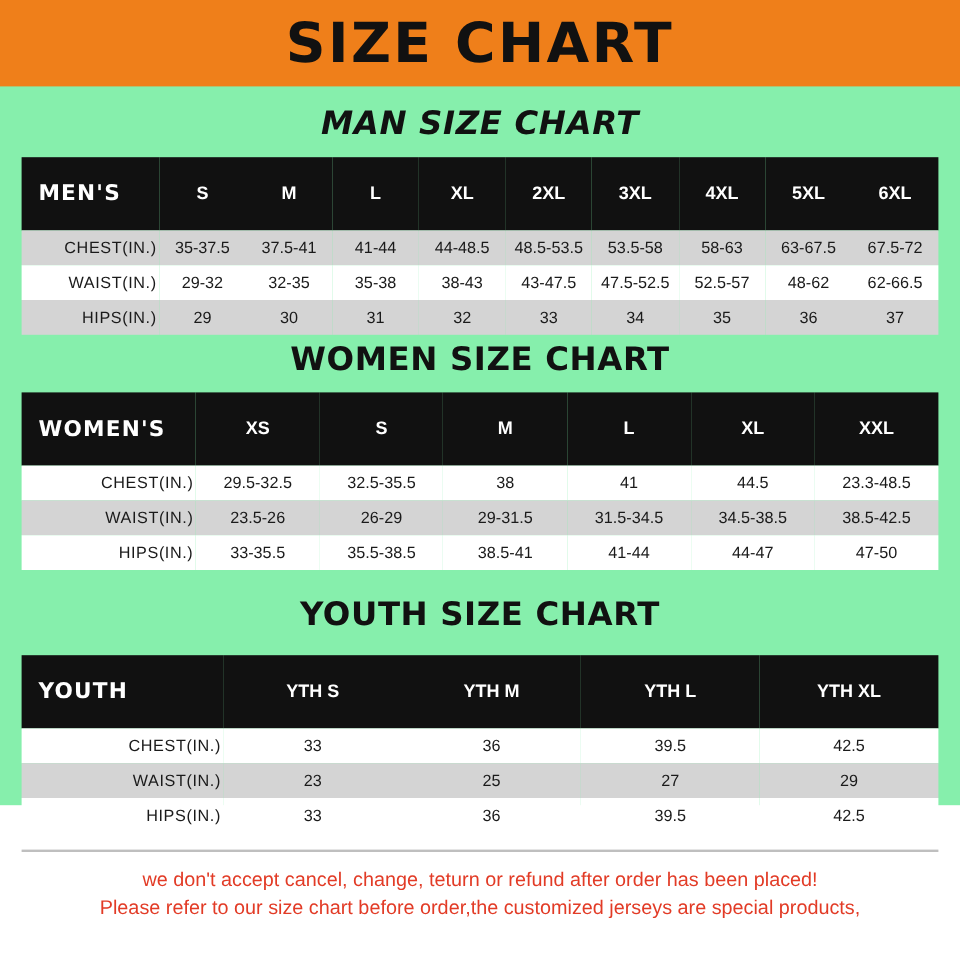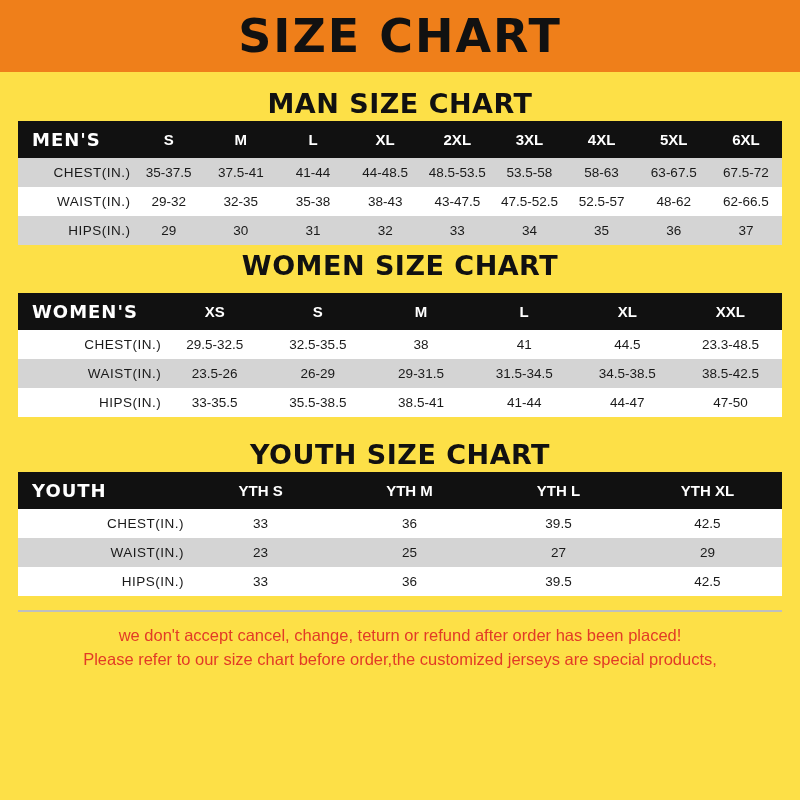--- a/index.html
+++ b/index.html
@@ -9,22 +9,22 @@
   body {
     width: 800px;
     height: 800px;
     background: #ffffff;
     font-family: "Liberation Sans", sans-serif;
     overflow: hidden;
   }
   .page {
     position: relative;
     width: 800px;
-    height: 800px;
-    background: #fde047;
+    height: 671px;
+    background: #86efac;
     box-sizing: border-box;
   }
   
   .header-band {
     position: relative;
     height: 72px;
     background: #ef7f1a;
     display: flex;
     align-items: center;
     justify-content: center;
@@ -44,44 +44,44 @@
     box-sizing: border-box;
   }
   .section-title {
     text-align: center;
     font-family: "DejaVu Sans", sans-serif;
     font-weight: bold;
     font-size: 27px;
     color: #111111;
     letter-spacing: 0.5px;
   }
-  .t-man { margin-top: 16px; margin-bottom: 2px; }
+  .t-man { margin-top: 16px; margin-bottom: 12px; font-style: italic; }
   .t-women { margin-top: 5px; margin-bottom: 12px; }
-  .t-youth { margin-top: 22px; margin-bottom: 2px; }
+  .t-youth { margin-top: 22px; margin-bottom: 18px; }
 
   table.size-table {
     width: 100%;
     border-collapse: collapse;
     table-layout: fixed;
   }
   table.size-table th,
   table.size-table td {
     text-align: center;
     vertical-align: middle;
     font-family: "Liberation Sans", sans-serif;
   }
   
   table.size-table thead tr {
     background: #111111;
   }
   table.size-table thead th {
     color: #ffffff;
     font-size: 15px;
     font-weight: bold;
-    padding: 8px 2px;
+    padding: 20px 2px;
   }
   table.size-table thead th.row-label {
     text-align: left;
     padding-left: 14px;
     font-size: 18px;
     font-family: "DejaVu Sans", sans-serif;
     letter-spacing: 1px;
   }
   
   table.size-table tbody td {

